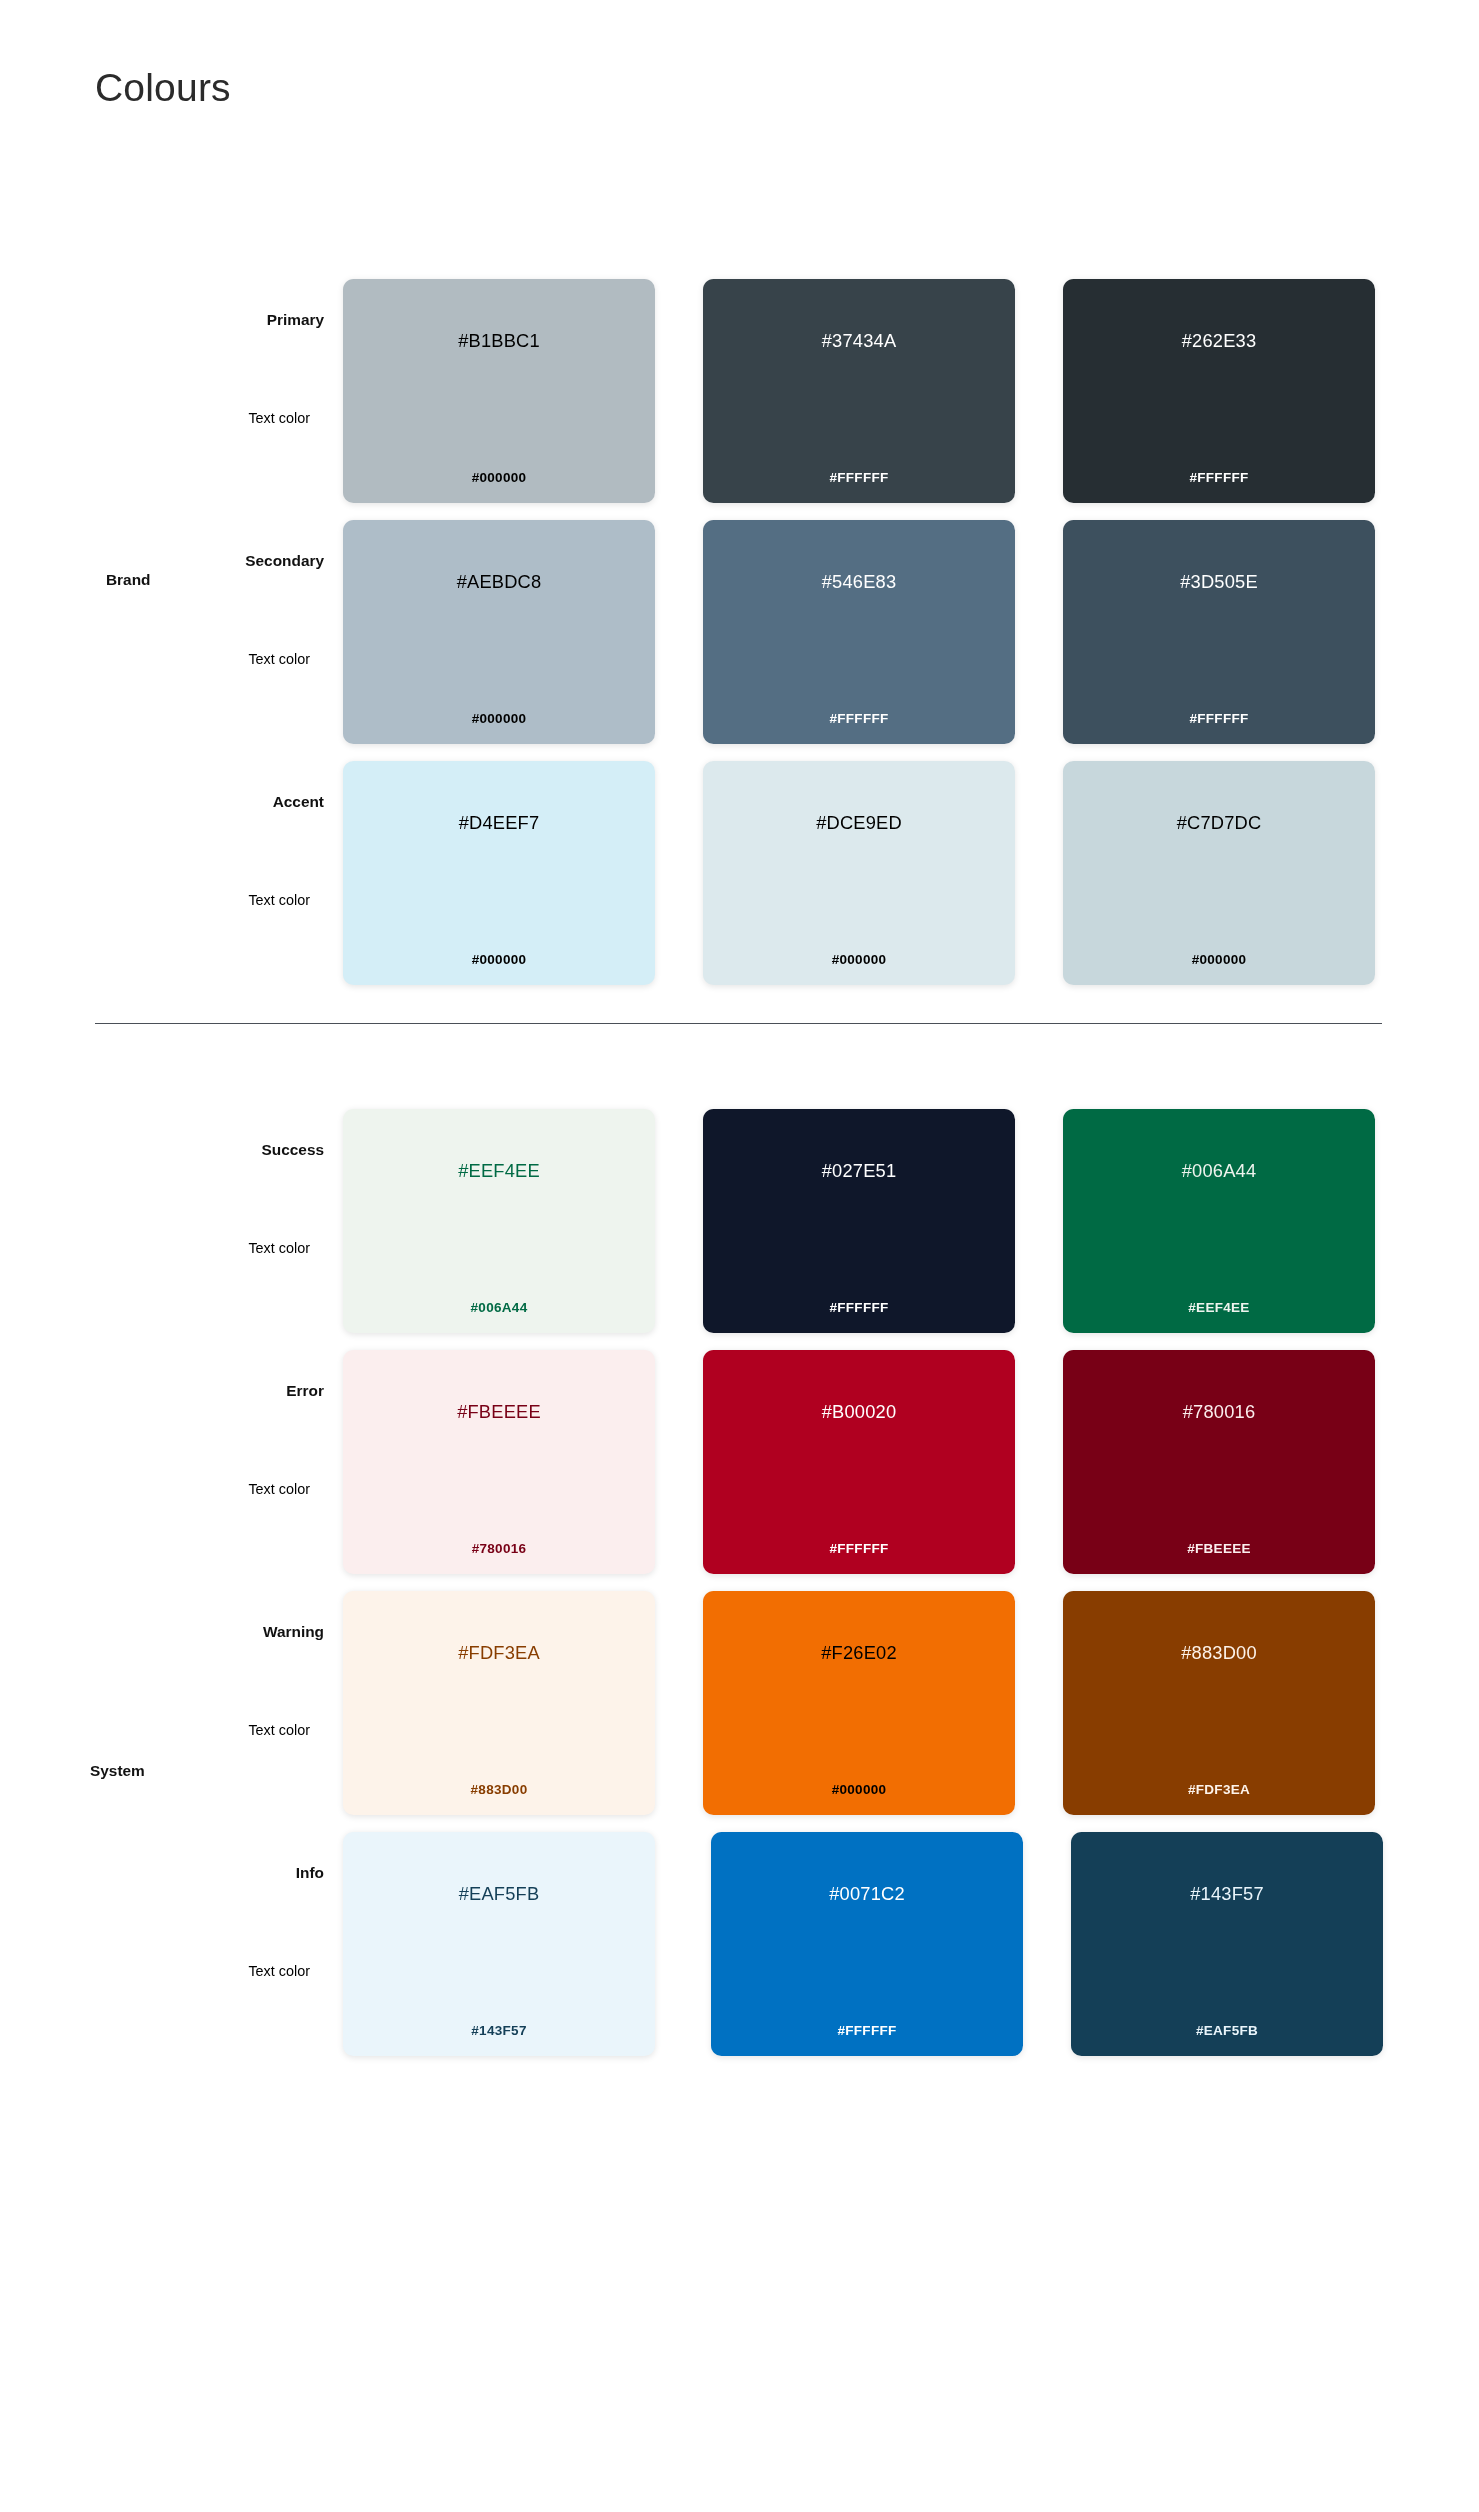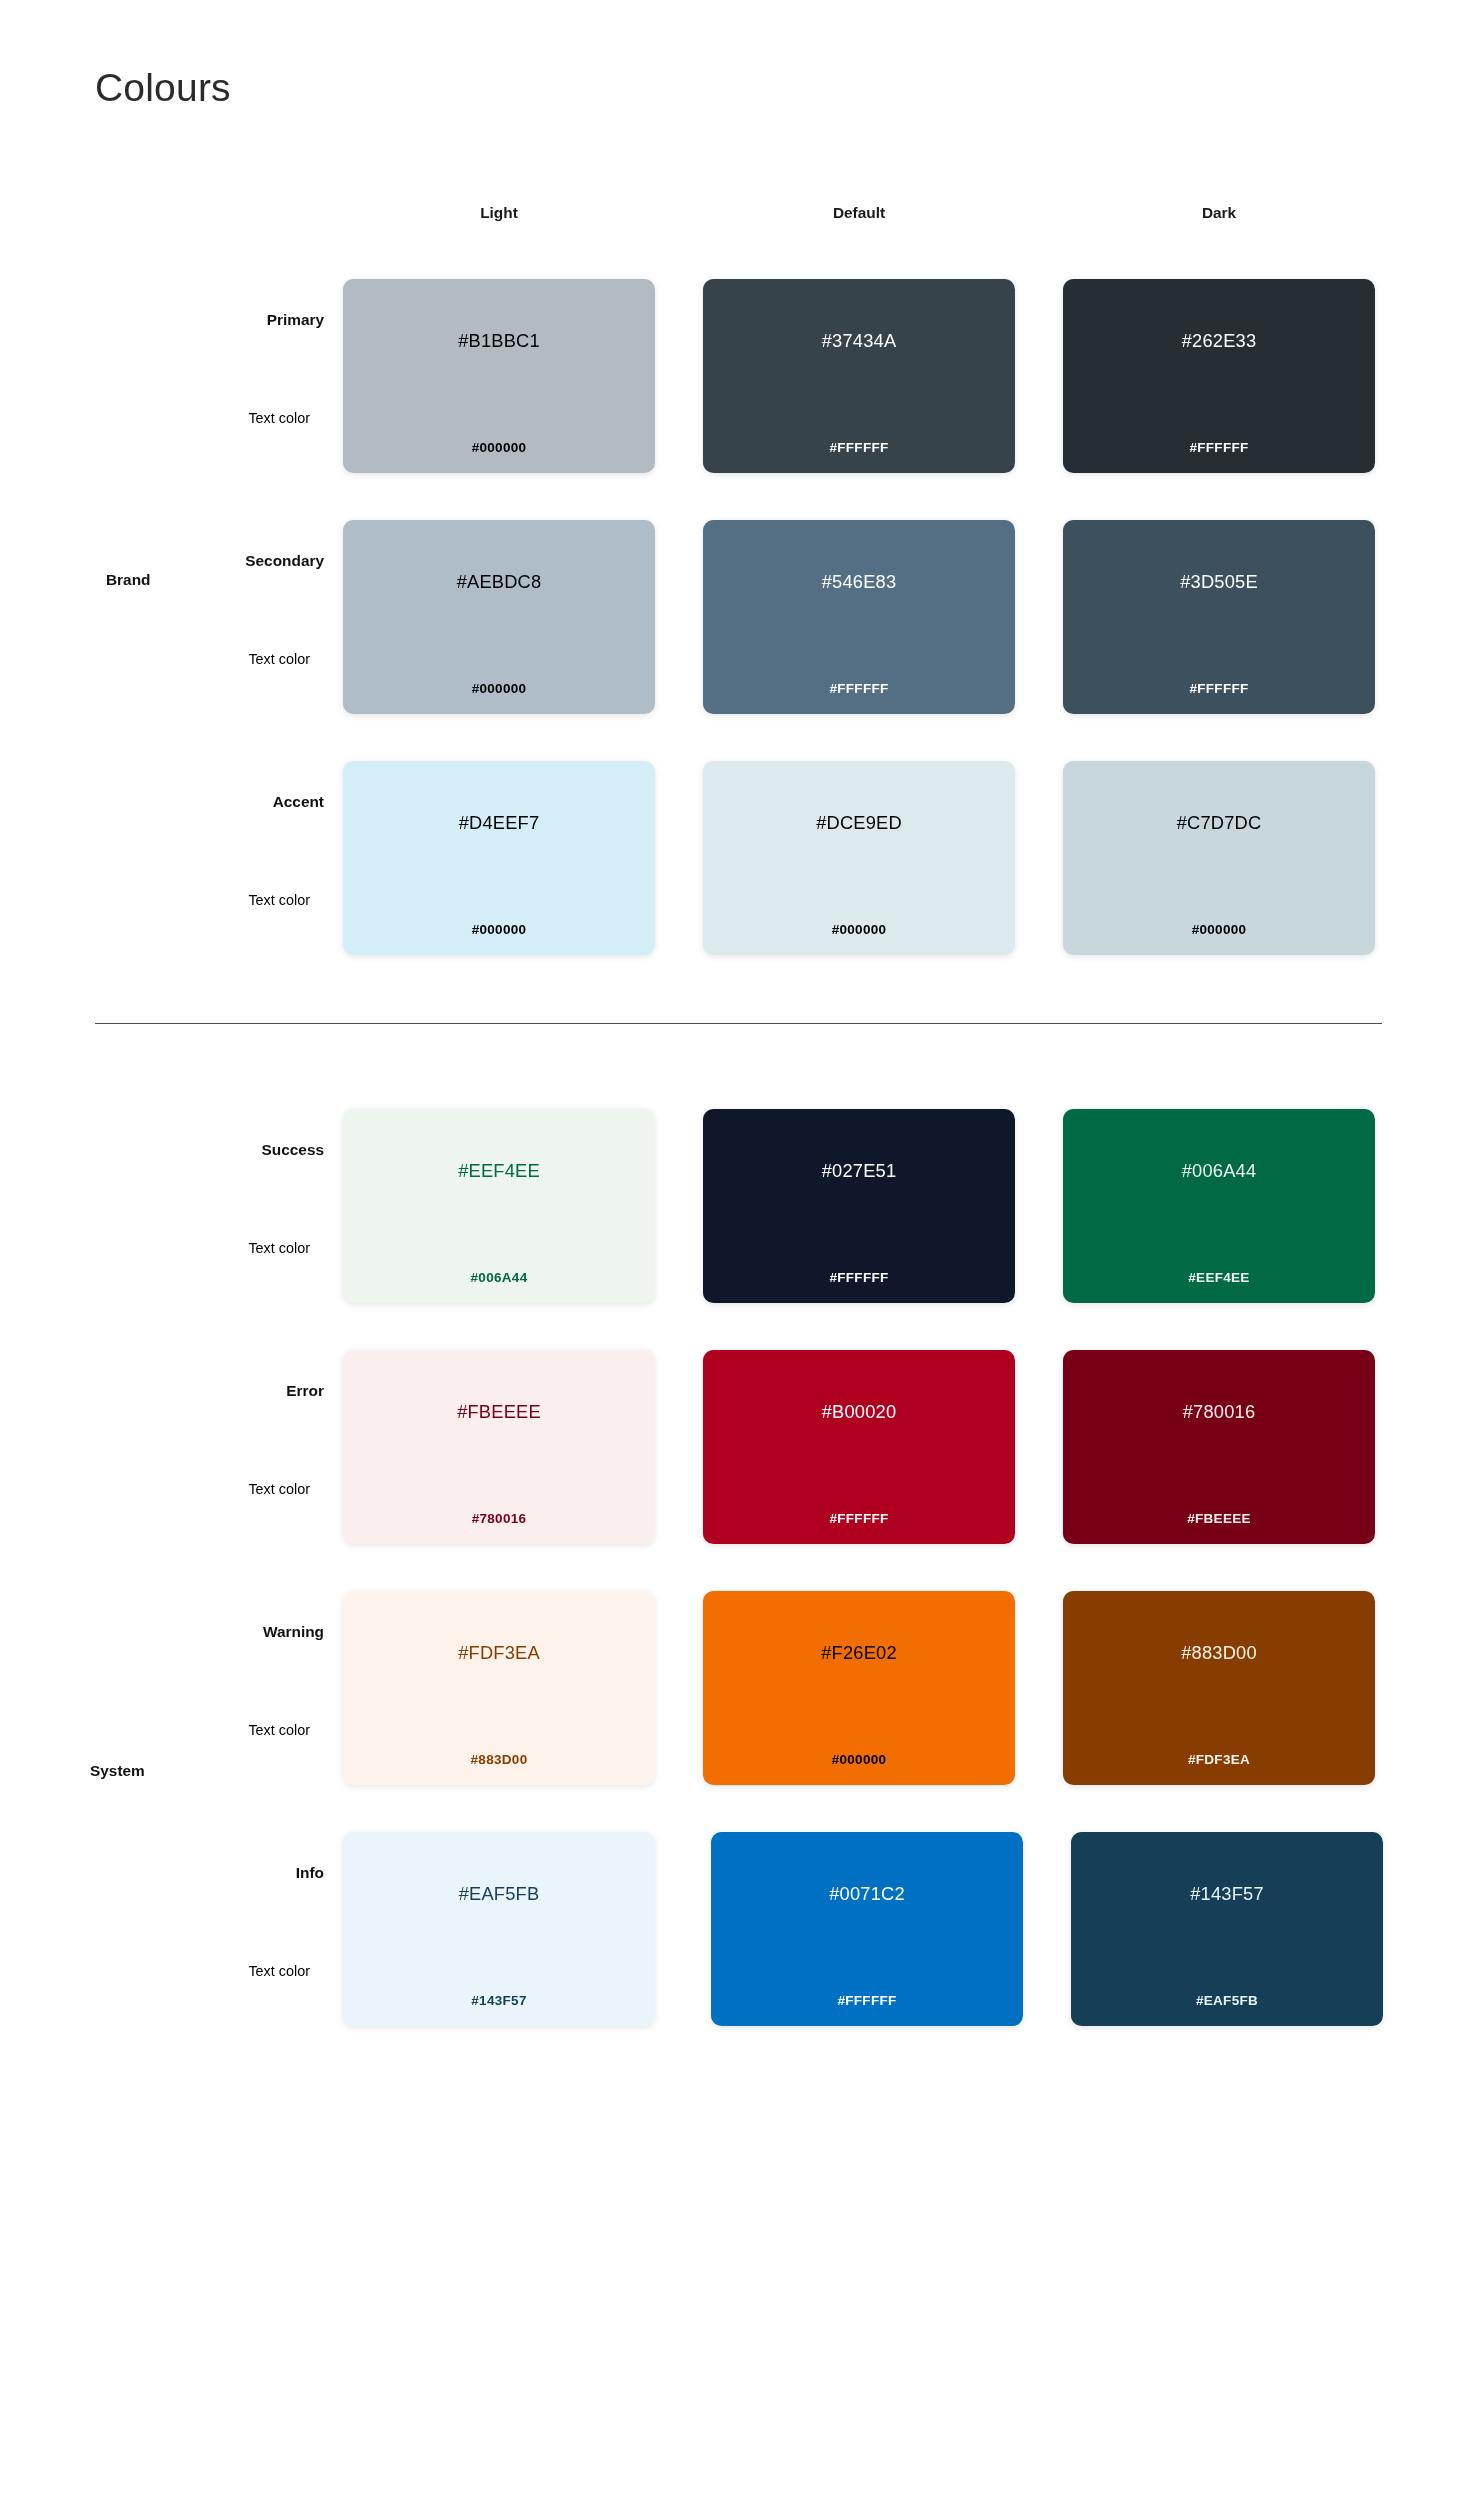--- a/index.html
+++ b/index.html
@@ -94,21 +94,21 @@
     position: absolute;
     left: 343px;
     top: 0;
     display: flex;
     gap: 48px;
   }
 
   .swatch {
     position: relative;
     width: 312px;
-    height: 194px;
+    height: 224px;
     border-radius: 10.6px;
     box-shadow: 0 1.9px 6.7px rgba(0,0,0,0.10);
   }
   .swatch-hex {
     position: absolute;
     left: 0; right: 0;
     top: 51px;
     text-align: center;
     font-size: 18.3px;
     font-weight: 400;
@@ -134,25 +134,20 @@
     background: #4a4f57;
   }
 </style>
 </head>
 <body>
 
 <div class="page">
 
   <h1 class="page-title">Colours</h1>
 
-  <div class="col-headers">
-    <div class="col-header">Light</div>
-    <div class="col-header">Default</div>
-    <div class="col-header">Dark</div>
-  </div>
 
   <div class="group" id="group-brand">
     <div class="group-label">Brand</div>
     <div id="brand-rows">
         <div class="row">
           <div class="row-label">Primary</div>
           <div class="row-sublabel">Text color</div>
           <div class="swatches">
             <div class="swatch" style="background: rgb(177, 187, 193);">
               <div class="swatch-hex" style="color: rgb(0, 0, 0);">#B1BBC1</div>

